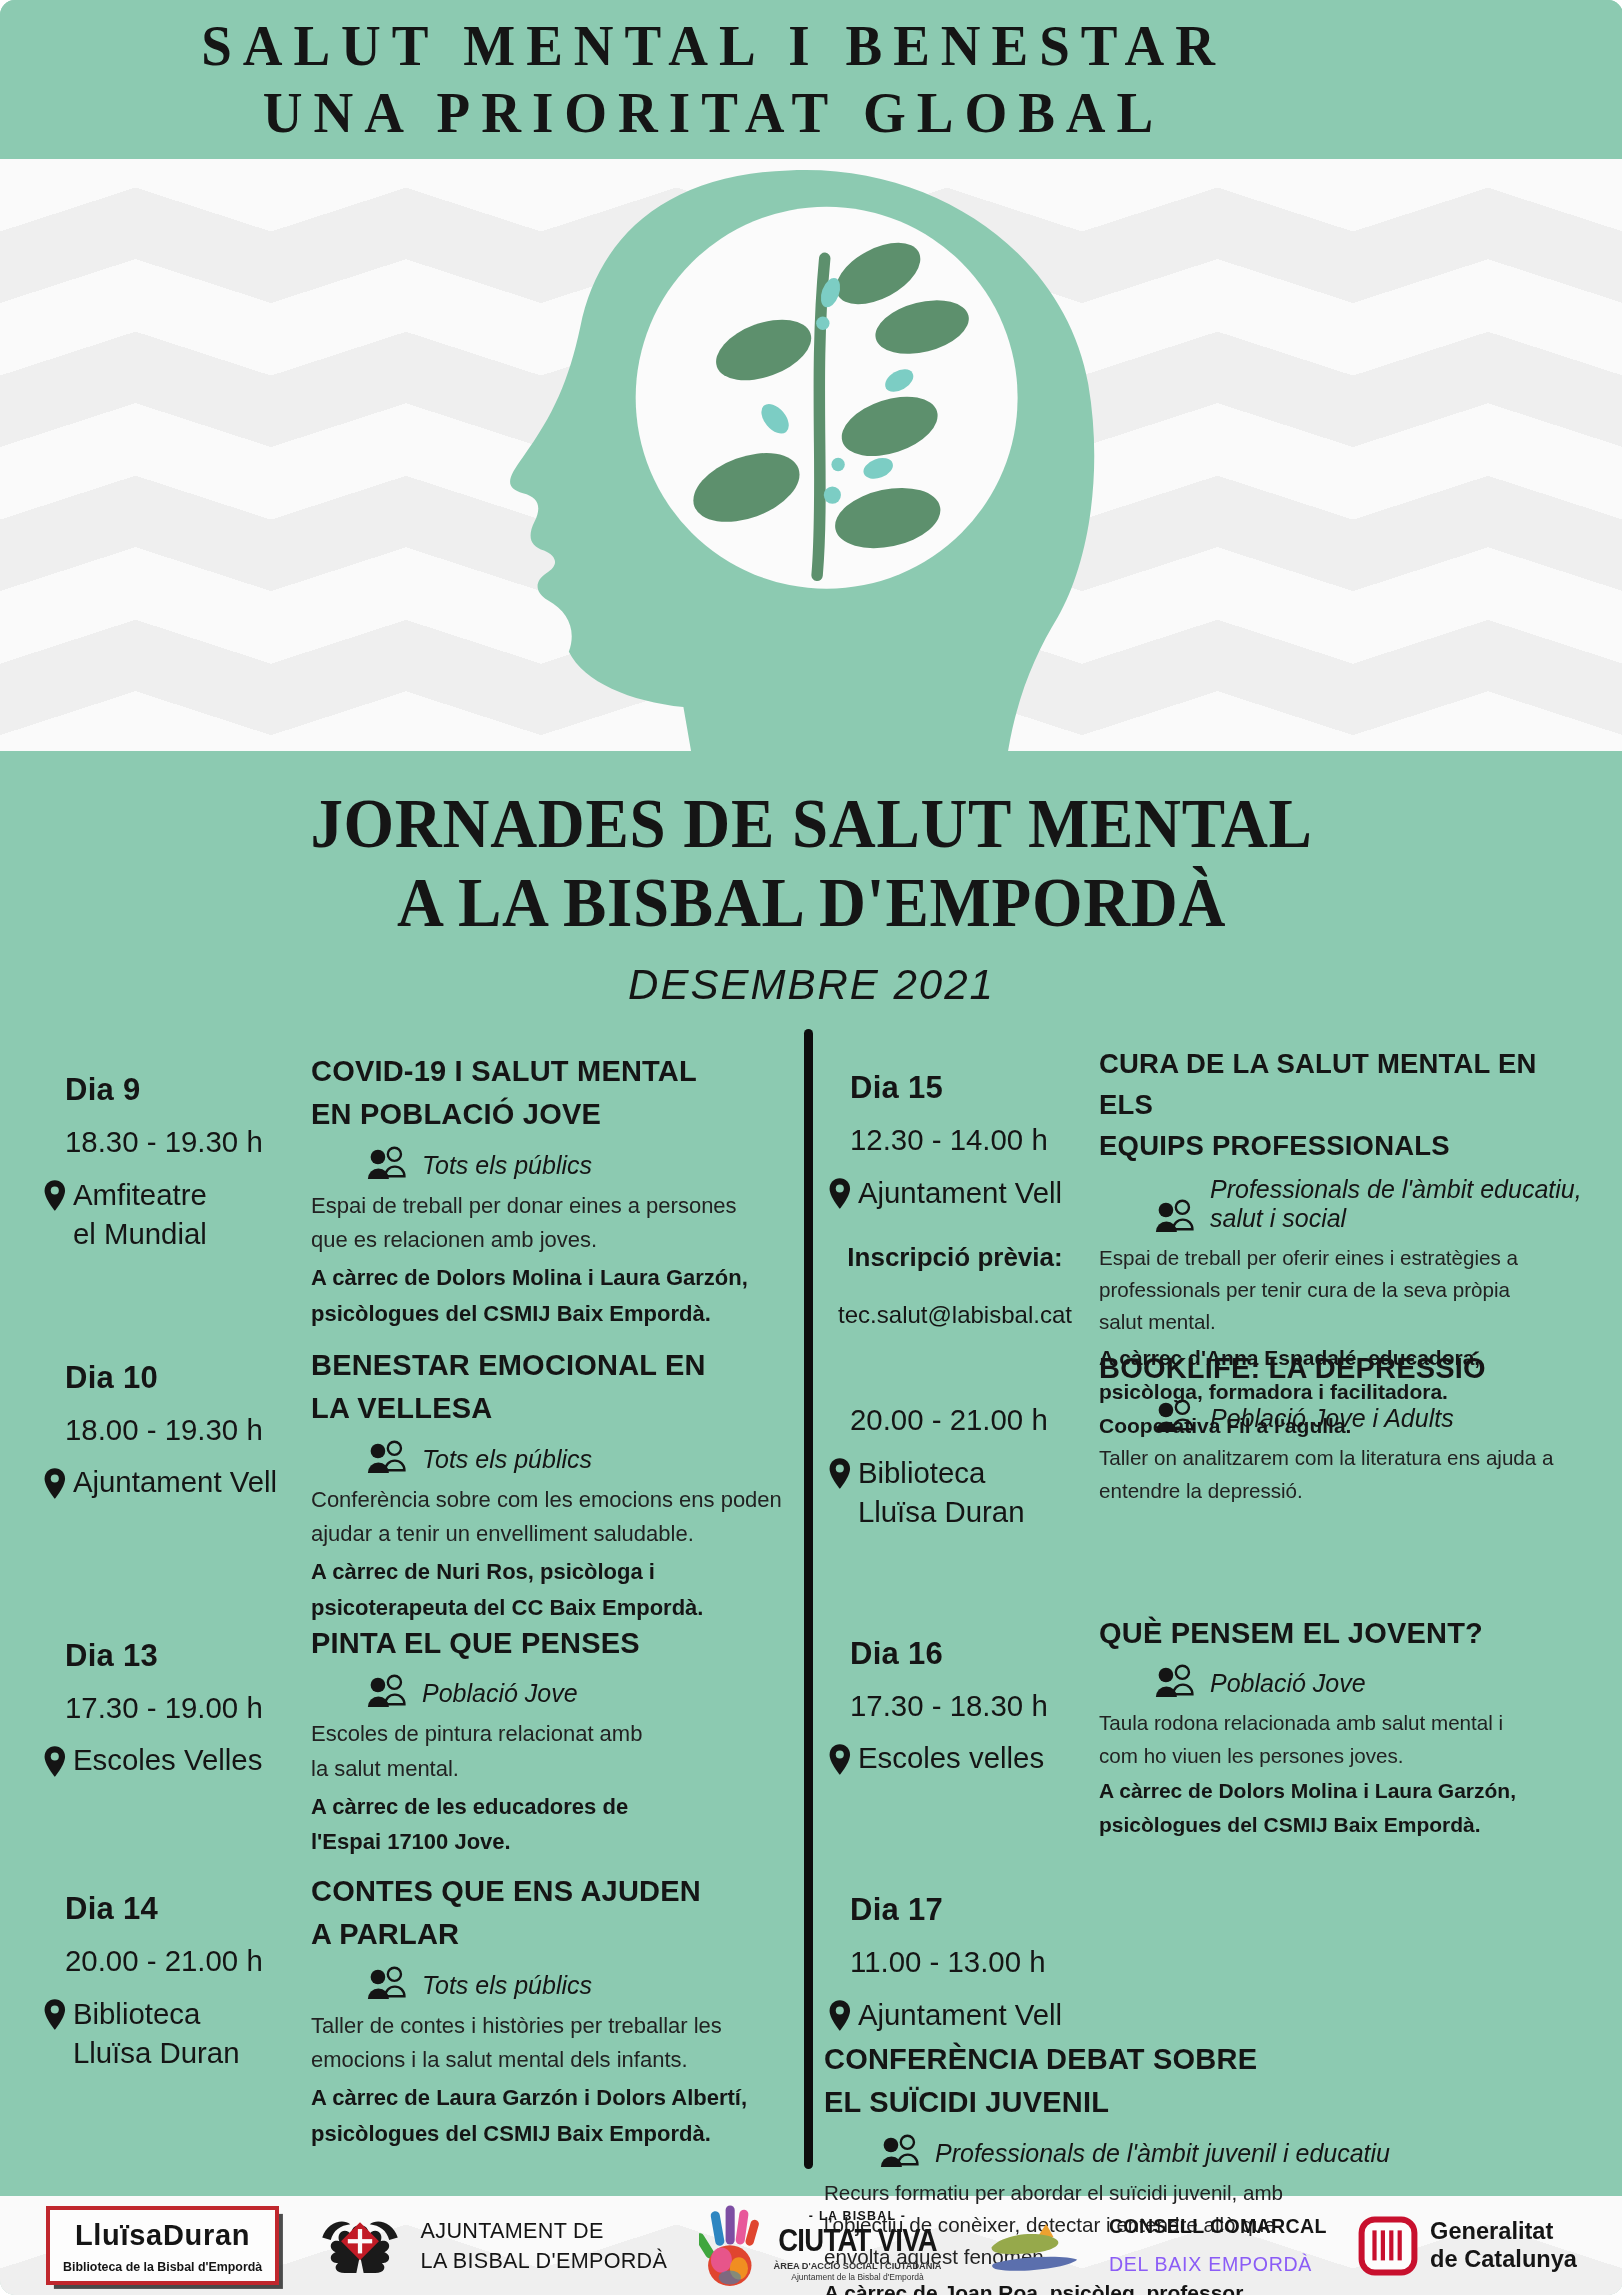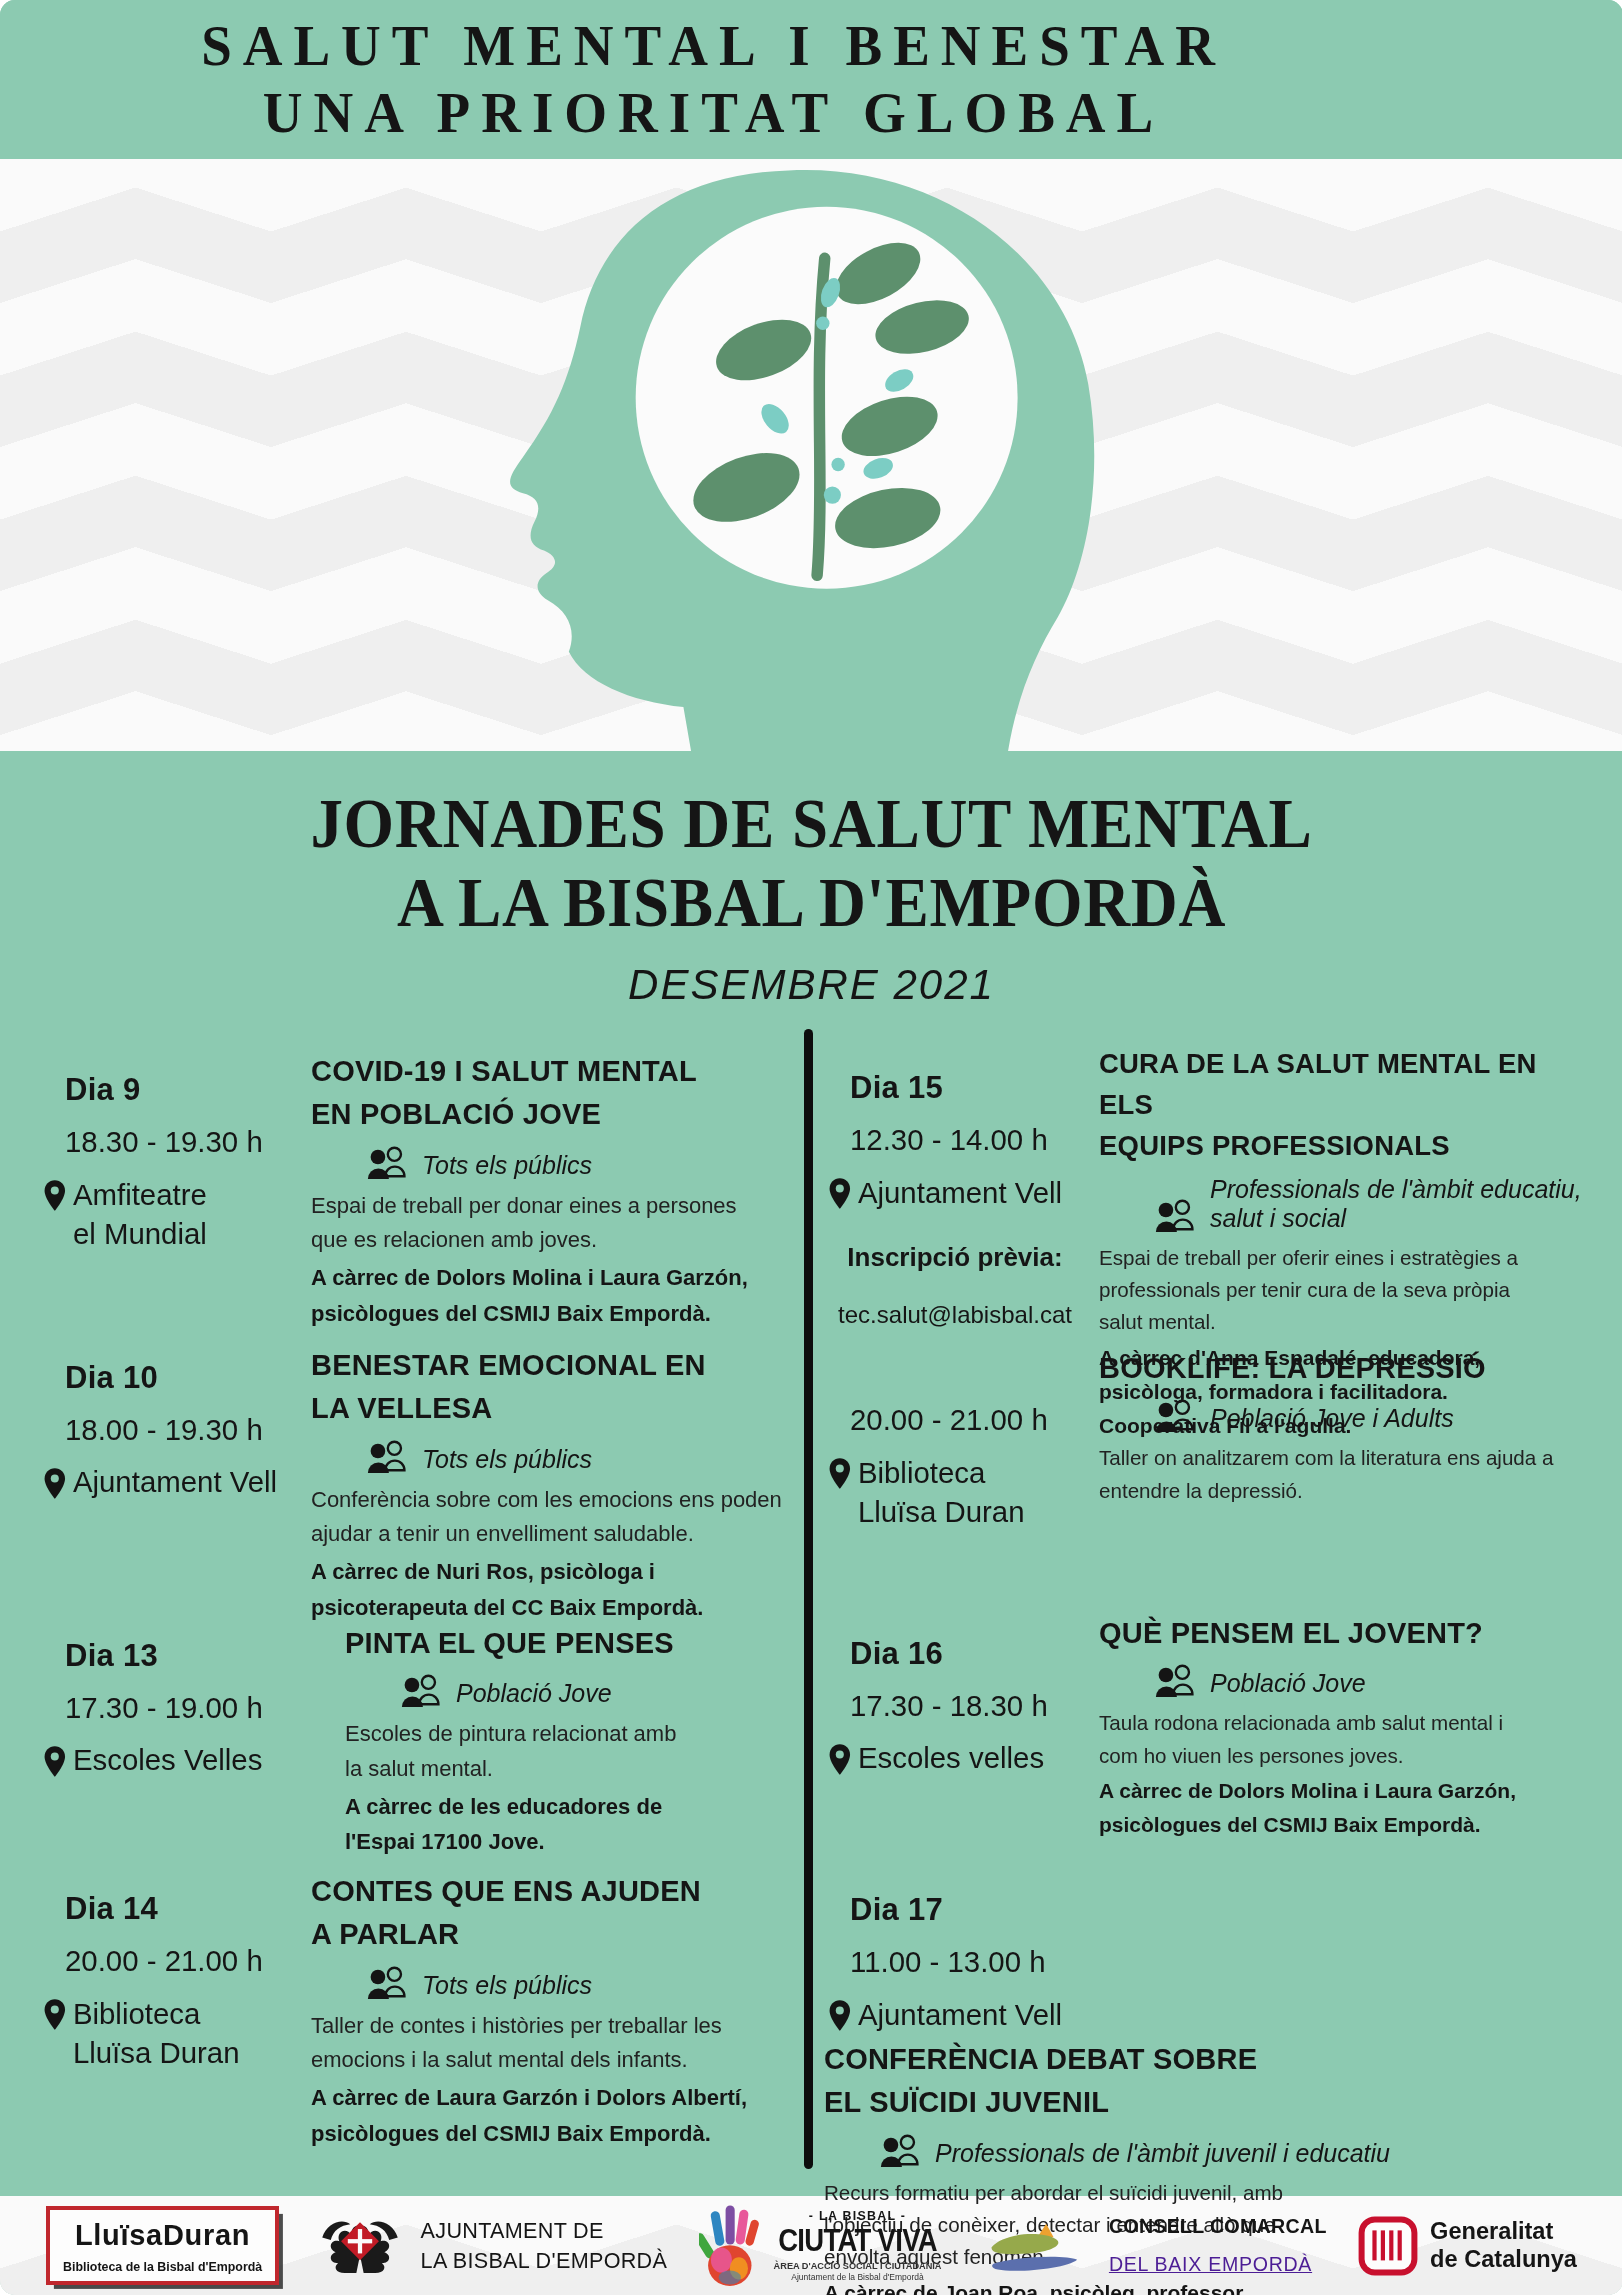--- a/index.html
+++ b/index.html
@@ -67,21 +67,21 @@
               padding:9.2px 13px 6.5px 13px;background:#fdfdfd;text-align:center;}
   .lluisa-name{font-family:Liberation Sans, sans-serif;font-weight:700;font-size:29px;letter-spacing:0.7px;}
   .lluisa-sub{font-size:12.4px;font-weight:700;margin-top:7.9px;}
   .cv-text{text-align:center;}
   .cv-top{font-size:12.4px;font-weight:700;letter-spacing:1.3px;}
   .cv-name{font-size:27.5px;font-weight:800;letter-spacing:-0.7px;transform:scaleY(1.15);margin:2.6px 0 3.9px;}
   .cv-l1{font-size:9.2px;font-weight:700;color:#333;}
   .cv-l2{font-size:8.5px;color:#333;margin-top:1.3px;}
   .aj-name{font-size:21.6px;line-height:1.35;letter-spacing:0.3px;}
   .cc-l1{font-size:19.6px;font-weight:800;letter-spacing:0.3px;}
-  .cc-l2{font-size:19.6px;font-weight:300;color:#4c1d95;letter-spacing:0.7px;margin-top:15px;text-decoration:underline;}
+  .cc-l2{font-size:19.6px;font-weight:300;color:#8b5cf6;letter-spacing:0.7px;margin-top:15px;}
   .gc-name{font-size:23.6px;font-weight:700;line-height:1.15;}
 </style>
 </head>
 <body>
 
 <div id="page">
 
   <div class="band-top">
     <div class="header-text">
       <div class="header-line">SALUT MENTAL I BENESTAR</div>
@@ -193,21 +193,21 @@
           </svg>
         <span>Tots els públics</span>
       </div>
       <div class="desc preline">Conferència sobre com les emocions ens poden
 ajudar a tenir un envelliment saludable.</div>
       <div class="credit preline">A càrrec de Nuri Ros, psicòloga i
 psicoterapeuta del CC Baix Empordà.</div>
     </div>
   </div>
 
-  <div class="card left" style="top:1618px;left:39px;width:753px;gap:34px;">
+  <div class="card left" style="top:1618px;left:39px;width:753px;">
     <div class="daycol" style="padding-top:19.6px;">
       <div class="day">Dia 13</div>
       <div class="time">17.30 - 19.00 h</div>
       <div class="loc">
         <svg class="pin" viewBox="0 0 24 33" width="23.6" height="33">
             <path d="M12 1 C6.2 1 1.6 5.7 1.6 11.6 C1.6 19.6 12 32 12 32 C12 32 22.4 19.6 22.4 11.6 C22.4 5.7 17.8 1 12 1 Z" fill="#141414"></path>
             <circle cx="12" cy="11.4" r="4.1" fill="#8ccab1"></circle>
           </svg>
         <span class="preline">Escoles Velles</span>
       </div>

